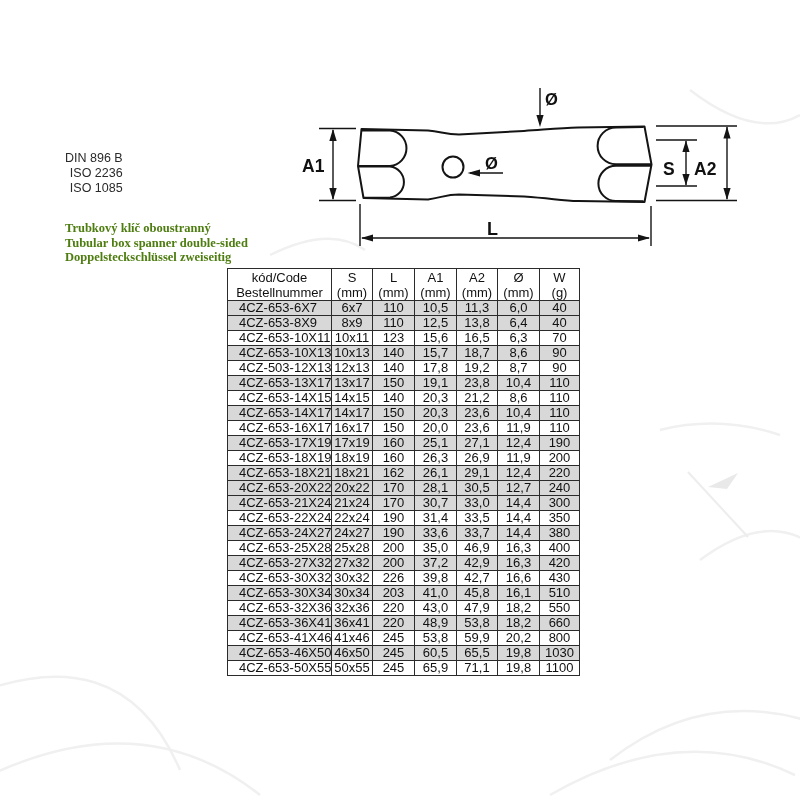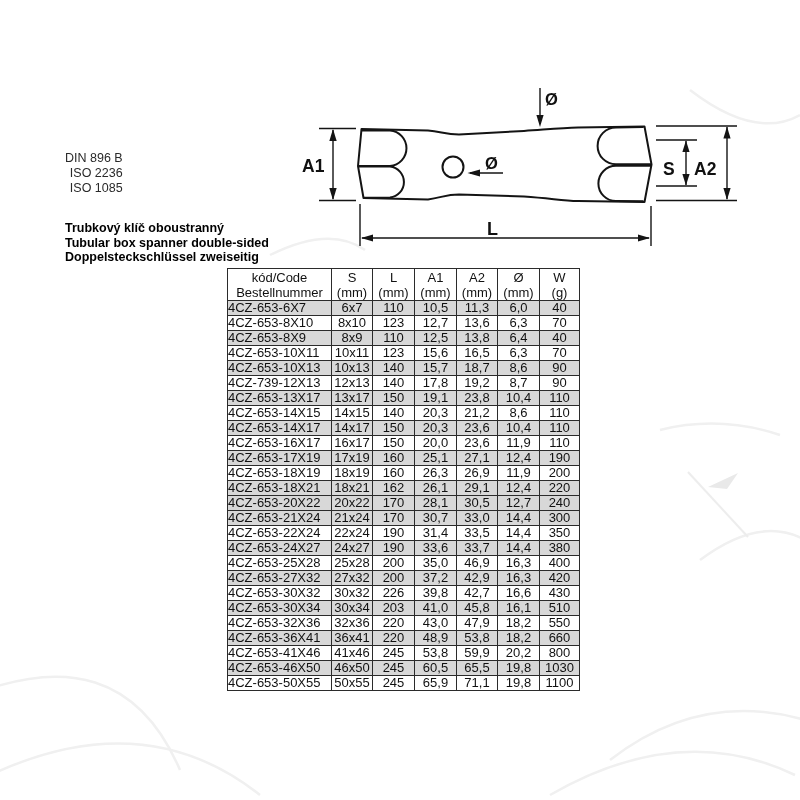--- a/index.html
+++ b/index.html
@@ -9,36 +9,36 @@
     position:relative;overflow:hidden;
   }
   .page{position:absolute;inset:0;}
   .watermark{position:absolute;left:0;top:0;}
   .standards{
     position:absolute;left:65px;top:151px;
     font-size:12.5px;line-height:15px;color:#2a2a2a;text-align:right;
   }
   .product-names{
     position:absolute;left:65px;top:221px;
-    font-size:12.5px;line-height:14.6px;font-weight:bold;color:#000000;
+    font-size:12.5px;line-height:14.6px;font-weight:bold;color:#4d7c0f;font-family:Liberation Serif, serif;
   }
   .drawing{position:absolute;left:300px;top:70px;}
   .drawing text{font-family:"Liberation Sans",sans-serif;font-weight:bold;fill:#111;}
   table.spec-table{
     position:absolute;left:227px;top:268px;width:352px;
     border-collapse:collapse;table-layout:fixed;
     font-size:13px;color:#111;
   }
   .spec-table th,.spec-table td{
     border:1px solid #2b2b2b;padding:0;text-align:center;
     font-weight:normal;overflow:hidden;white-space:nowrap;
   }
   .spec-table thead th{height:31px;vertical-align:middle;line-height:15px;}
   .spec-table tbody td{height:14px;line-height:14px;vertical-align:middle;}
-  .spec-table tbody td.code{text-align:left;padding-left:0;}
+  .spec-table tbody td.code{text-align:left;padding-left:11px;}
   .spec-table tbody tr.shaded td{background:#d8d8d8;}
 </style>
 </head>
 <body>
 
 <div class="page">
 
   <svg class="watermark" width="800" height="800" viewBox="0 0 800 800" aria-hidden="true">
     <g fill="none" stroke="#f0f0f0" stroke-width="2.5">
       <path d="M -40,700 Q 120,630 180,770"></path>
@@ -179,29 +179,20 @@
     <tbody>
         <tr class="shaded">
           <td class="code">4CZ-653-6X7</td>
           <td>6x7</td>
           <td>110</td>
           <td>10,5</td>
           <td>11,3</td>
           <td>6,0</td>
           <td>40</td>
         </tr>
-        <tr>
-          <td class="code">4CZ-653-8X10</td>
-          <td>8x10</td>
-          <td>123</td>
-          <td>12,7</td>
-          <td>13,6</td>
-          <td>6,3</td>
-          <td>70</td>
-        </tr>
         <tr class="shaded">
           <td class="code">4CZ-653-8X9</td>
           <td>8x9</td>
           <td>110</td>
           <td>12,5</td>
           <td>13,8</td>
           <td>6,4</td>
           <td>40</td>
         </tr>
         <tr>
@@ -216,21 +207,21 @@
         <tr class="shaded">
           <td class="code">4CZ-653-10X13</td>
           <td>10x13</td>
           <td>140</td>
           <td>15,7</td>
           <td>18,7</td>
           <td>8,6</td>
           <td>90</td>
         </tr>
         <tr>
-          <td class="code">4CZ-739-12X13</td>
+          <td class="code">4CZ-503-12X13</td>
           <td>12x13</td>
           <td>140</td>
           <td>17,8</td>
           <td>19,2</td>
           <td>8,7</td>
           <td>90</td>
         </tr>
         <tr class="shaded">
           <td class="code">4CZ-653-13X17</td>
           <td>13x17</td>

